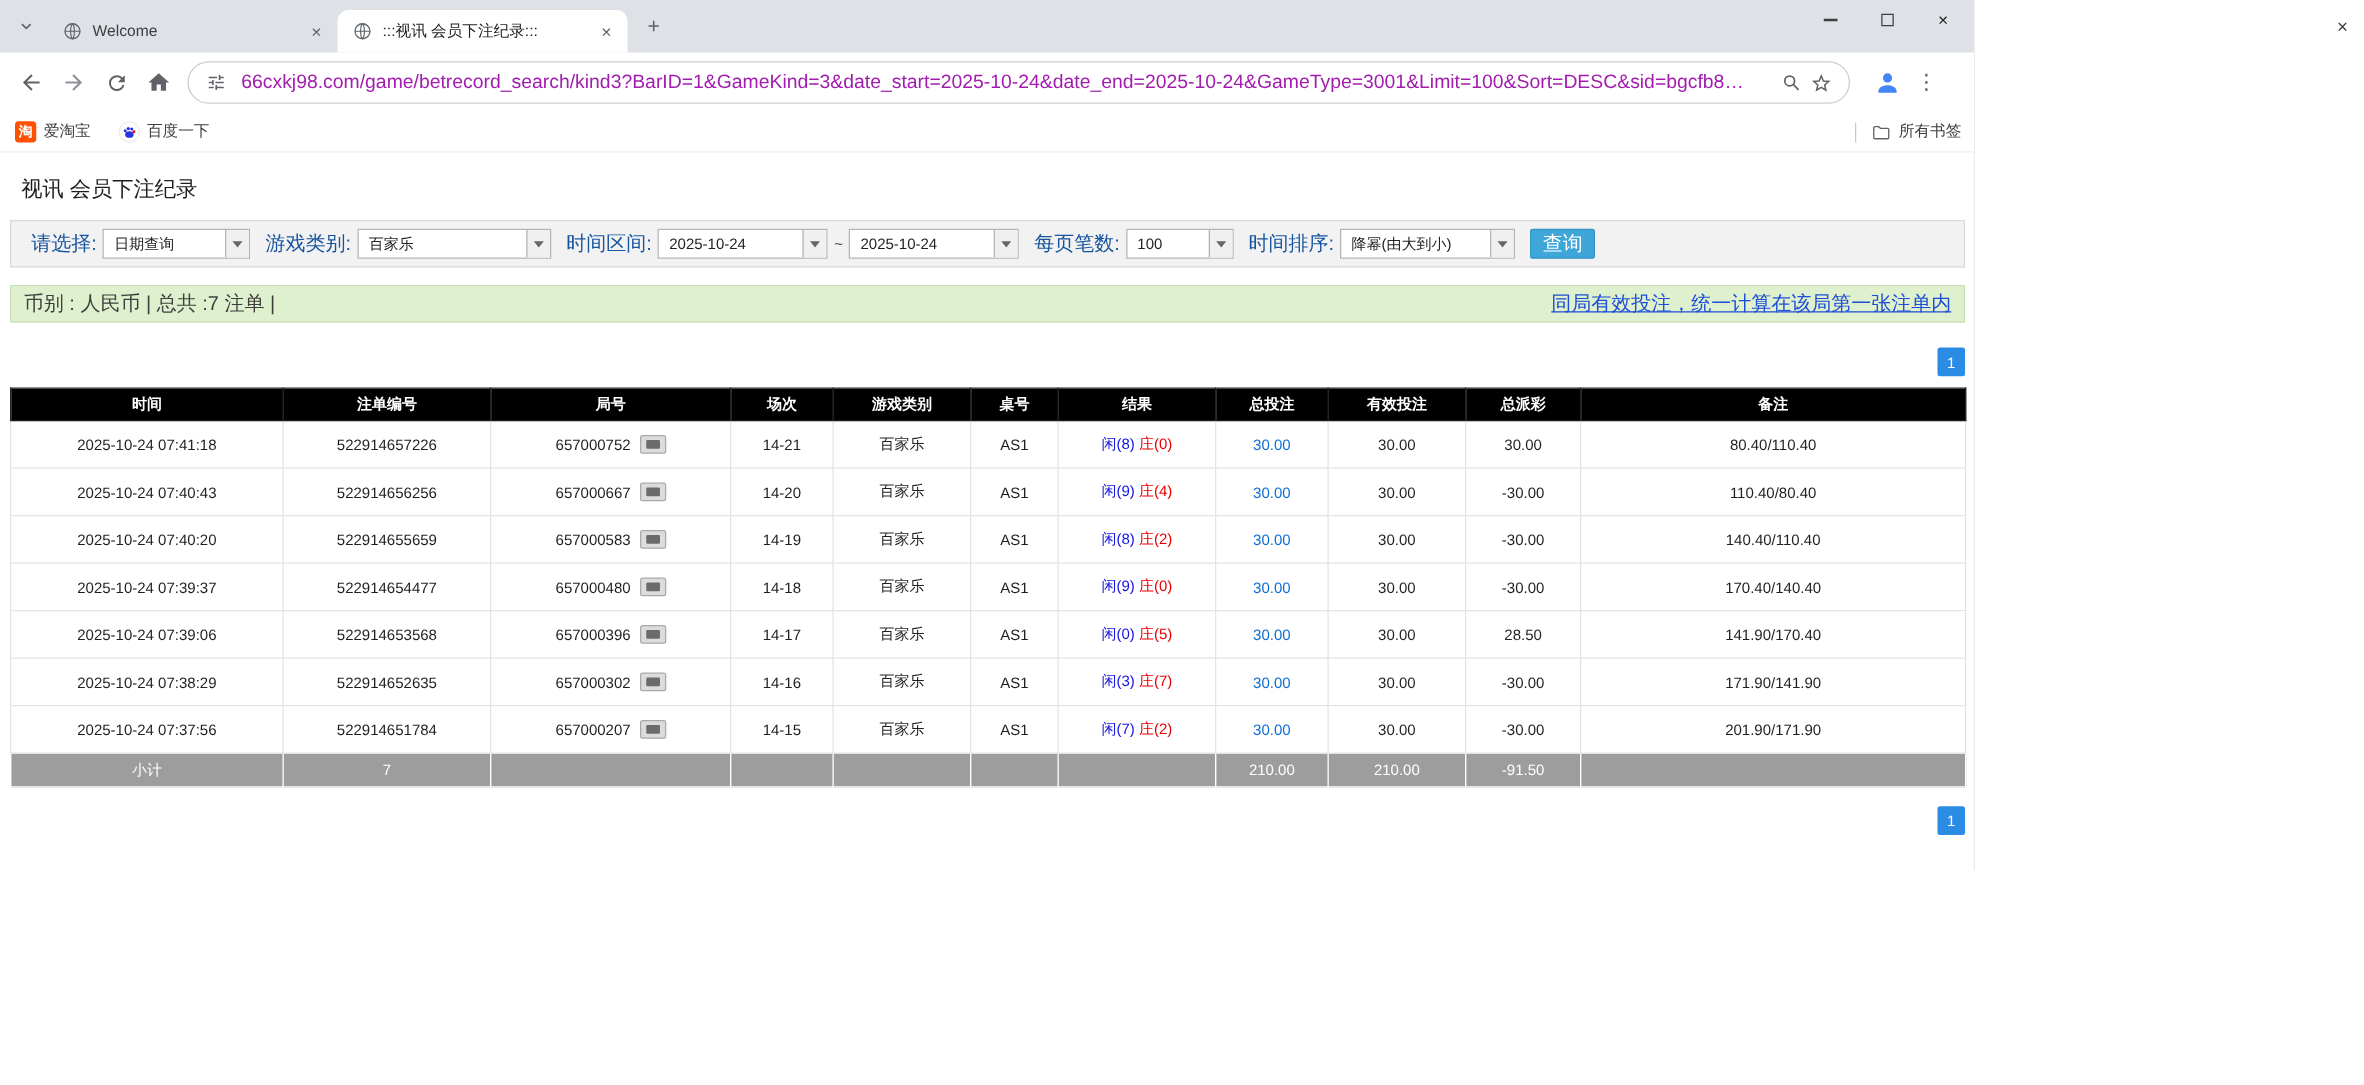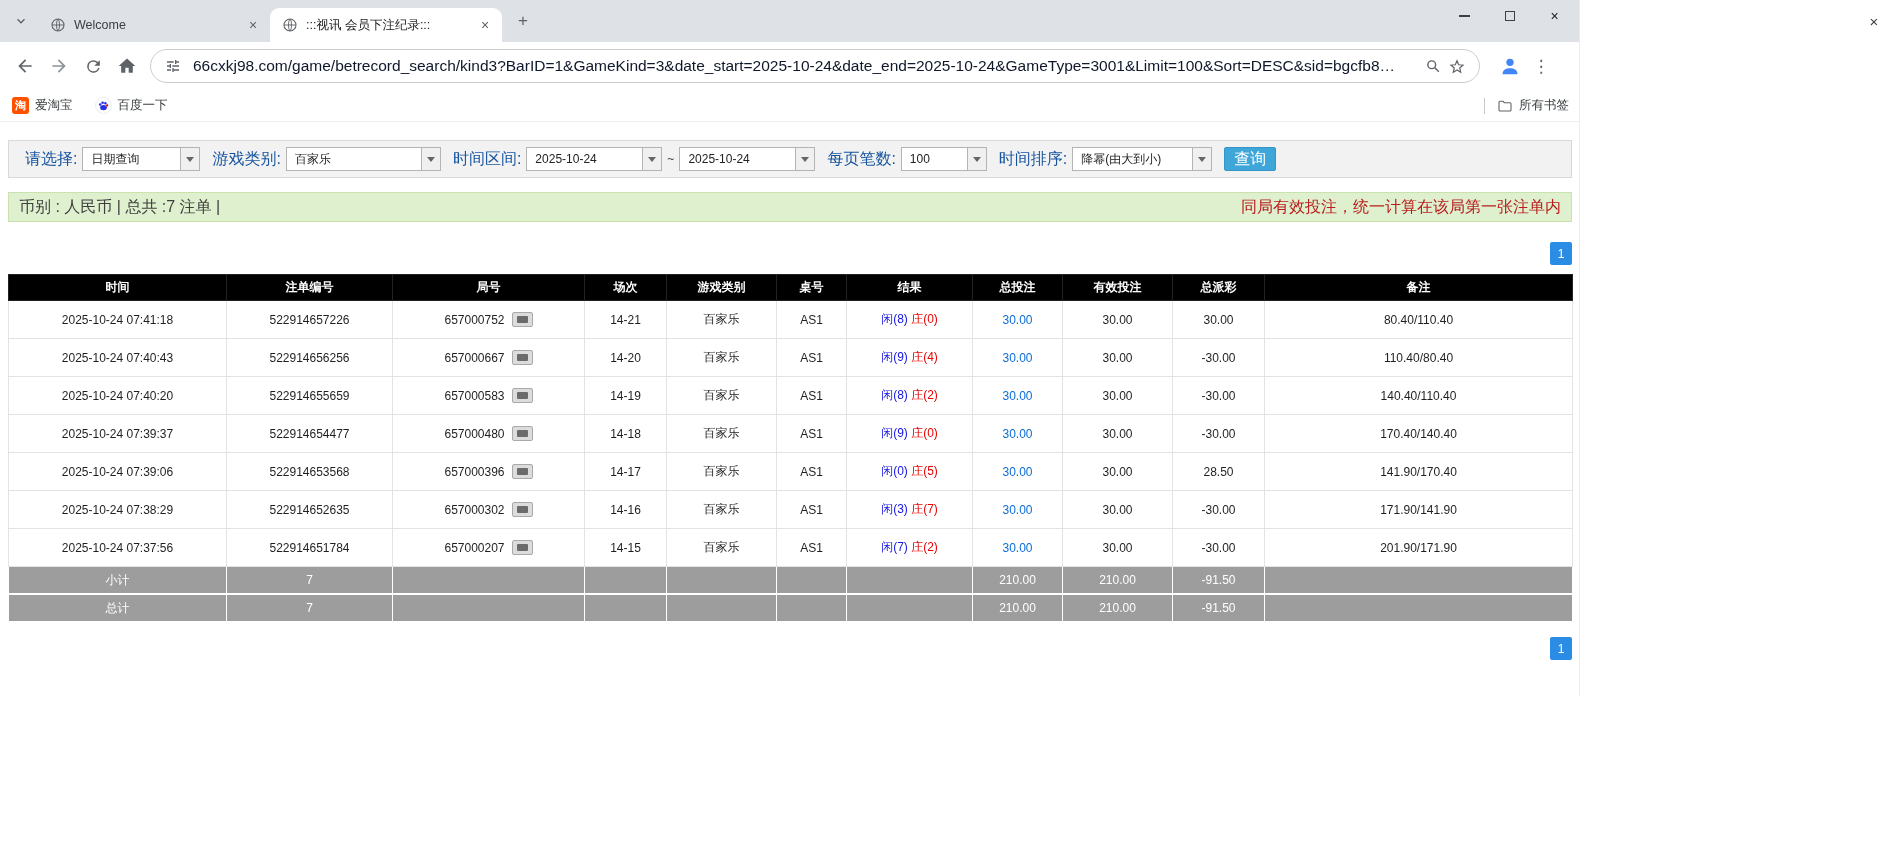--- a/index.html
+++ b/index.html
@@ -23,21 +23,21 @@
   .win-controls { position:absolute; right:2px; top:0; height:32px; display:flex; }
   .win-btn { width:45px; height:32px; display:flex; align-items:center; justify-content:center; color:#202124; font-size:14px; }
   .min-glyph { width:11px; height:2px; background:#3c4043; display:block; }
   .max-glyph { width:10px; height:10px; border:1.5px solid #3c4043; display:block; box-sizing:border-box; }
 
   
   .navbar { height:48px; display:flex; align-items:center; background:#fff; padding:0 8px; }
   .nav-btn { width:34px; height:34px; display:flex; align-items:center; justify-content:center; border-radius:50%; flex:none; }
   .omnibox { height:34px; width:1330px; margin-left:6px; border:1px solid #c9cdd2; border-radius:17px; display:flex; align-items:center; padding:0 10px; box-sizing:border-box; background:#fff; flex:none; }
   .omni-icon { flex:none; display:flex; align-items:center; justify-content:center; width:24px; }
-  .omni-url { font-size:15.5px; color:#0f172a; white-space:nowrap; overflow:hidden; flex:1; margin:0 8px; }
+  .omni-url { font-size:15.5px; color:#a21caf; white-space:nowrap; overflow:hidden; flex:1; margin:0 8px; }
   .profile-btn { width:32px; height:32px; margin-left:14px; display:flex; align-items:center; justify-content:center; border-radius:50%; flex:none; }
   .menu-btn { width:26px; height:32px; display:flex; align-items:center; justify-content:center; font-size:17px; color:#5f6368; flex:none; margin-left:2px; }
 
   
   .bookmarks { height:31px; display:flex; align-items:center; padding:0 12px; position:relative; border-bottom:1px solid #eceef0; background:#fff; }
   .bm-item { display:flex; align-items:center; margin-right:22px; font-size:12.5px; color:#3c4043; }
   .bm-ico { width:17px; height:17px; margin-right:6px; flex:none; }
   .tb-ico { background:#ff5000; border-radius:3px; color:#fff; font-size:11px; display:flex; align-items:center; justify-content:center; font-weight:bold; }
   .bd-ico { background:#fff; border:1px solid #ececec; border-radius:50%; display:flex; align-items:center; justify-content:center; box-sizing:border-box; }
   .bm-right { position:absolute; right:10px; top:0; height:31px; display:flex; align-items:center; }
@@ -55,21 +55,21 @@
   .filterbar { height:38px; background:#f2f2f2; border:1px solid #d9d9d9; box-sizing:border-box; display:flex; align-items:center; padding-left:4px; }
   .f-label { color:#17549e; font-weight:normal; font-size:16px; margin:0 5px 0 12px; white-space:nowrap; }
   .tilde { font-size:12px; color:#444; margin:0 5px; }
   .combo { display:flex; height:24px; background:#fff; border:1px solid #b4b4b4; box-sizing:border-box; align-items:stretch; }
   .combo .val { padding:0 8px; font-size:12px; line-height:22px; color:#222; flex:1; white-space:nowrap; overflow:hidden; }
   .combo .dd { width:18px; border-left:1px solid #b4b4b4; background:#f0f0f0; display:flex; align-items:center; justify-content:center; flex:none; }
   .tri { width:0; height:0; border-left:4px solid transparent; border-right:4px solid transparent; border-top:5px solid #666; display:block; }
   .searchbtn { margin-left:12px; height:24px; padding:0 9px; background:#3fa6d9; border:1px solid #3595c6; color:#fff; font-size:16px; border-radius:2px; display:flex; align-items:center; }
 
   .summarybar { margin-top:14px; height:30px; background:#def0ce; border:1px solid #c9e2ae; box-sizing:border-box; display:flex; align-items:center; justify-content:space-between; padding:0 10px; font-size:16px; color:#3f3f3f; }
-  .summary-right { color:#b91c1c; }
+  .summary-right { color:#1d4ed8;text-decoration:underline; }
 
   .pager { position:relative; height:23px; margin-top:20px; }
   .pager.bottom { margin-top:15px; }
   .pagebtn { position:absolute; right:0; top:0; min-width:22px; height:23px; background:#2b8ce6; color:#fff; font-size:12px; display:flex; align-items:center; justify-content:center; border-radius:2px; box-sizing:border-box; }
 
   table.bet { margin-top:9px; width:1564px; border-collapse:collapse; table-layout:fixed; font-size:12px; text-align:center; }
   table.bet th { background:#000; color:#fff; height:25px; font-weight:bold; font-size:12px; border:1px solid #222; padding:0; }
   table.bet tbody td { border:1px solid #e3e3e3; height:37px; color:#1f1f1f; background:#fff; padding:0 4px; }
   table.bet tfoot td { background:#9d9d9d; color:#fff; border:1px solid #fff; height:26px; font-size:12px; padding:0 4px; }
   table.bet tfoot tr.total td { border-top:2px solid #fff; }
@@ -195,20 +195,21 @@
       <span class="all-bm">
         <svg width="16" height="16" viewBox="0 0 24 24">
             <path d="M3 6.5A1.5 1.5 0 0 1 4.5 5H9l2 2h8.5A1.5 1.5 0 0 1 21 8.5V18a1.5 1.5 0 0 1-1.5 1.5h-15A1.5 1.5 0 0 1 3 18z" fill="none" stroke="#5f6368" stroke-width="1.6"></path>
           </svg>
         <span>所有书签</span>
       </span>
     </div>
   </div>
 
   <div class="page">
+    <h1 class="page-title">视讯 会员下注纪录</h1>
 
     <div class="content">
       <div class="filterbar">
         <span class="f-label">请选择:</span>
         <div class="combo" style="width:118px">
           <span class="val">日期查询</span>
           <span class="dd">
               <span class="tri"></span>
             </span>
         </div>
@@ -437,33 +438,20 @@
             <td></td>
             <td></td>
             <td></td>
             <td></td>
             <td></td>
             <td>210.00</td>
             <td>210.00</td>
             <td class="neg">-91.50</td>
             <td></td>
           </tr>
-          <tr class="total">
-            <td>总计</td>
-            <td>7</td>
-            <td></td>
-            <td></td>
-            <td></td>
-            <td></td>
-            <td></td>
-            <td>210.00</td>
-            <td>210.00</td>
-            <td class="neg">-91.50</td>
-            <td></td>
-          </tr>
         </tfoot>
       </table>
 
       <div class="pager bottom">
         <span class="pagebtn">1</span>
       </div>
     </div>
   </div>
 </div>
 

